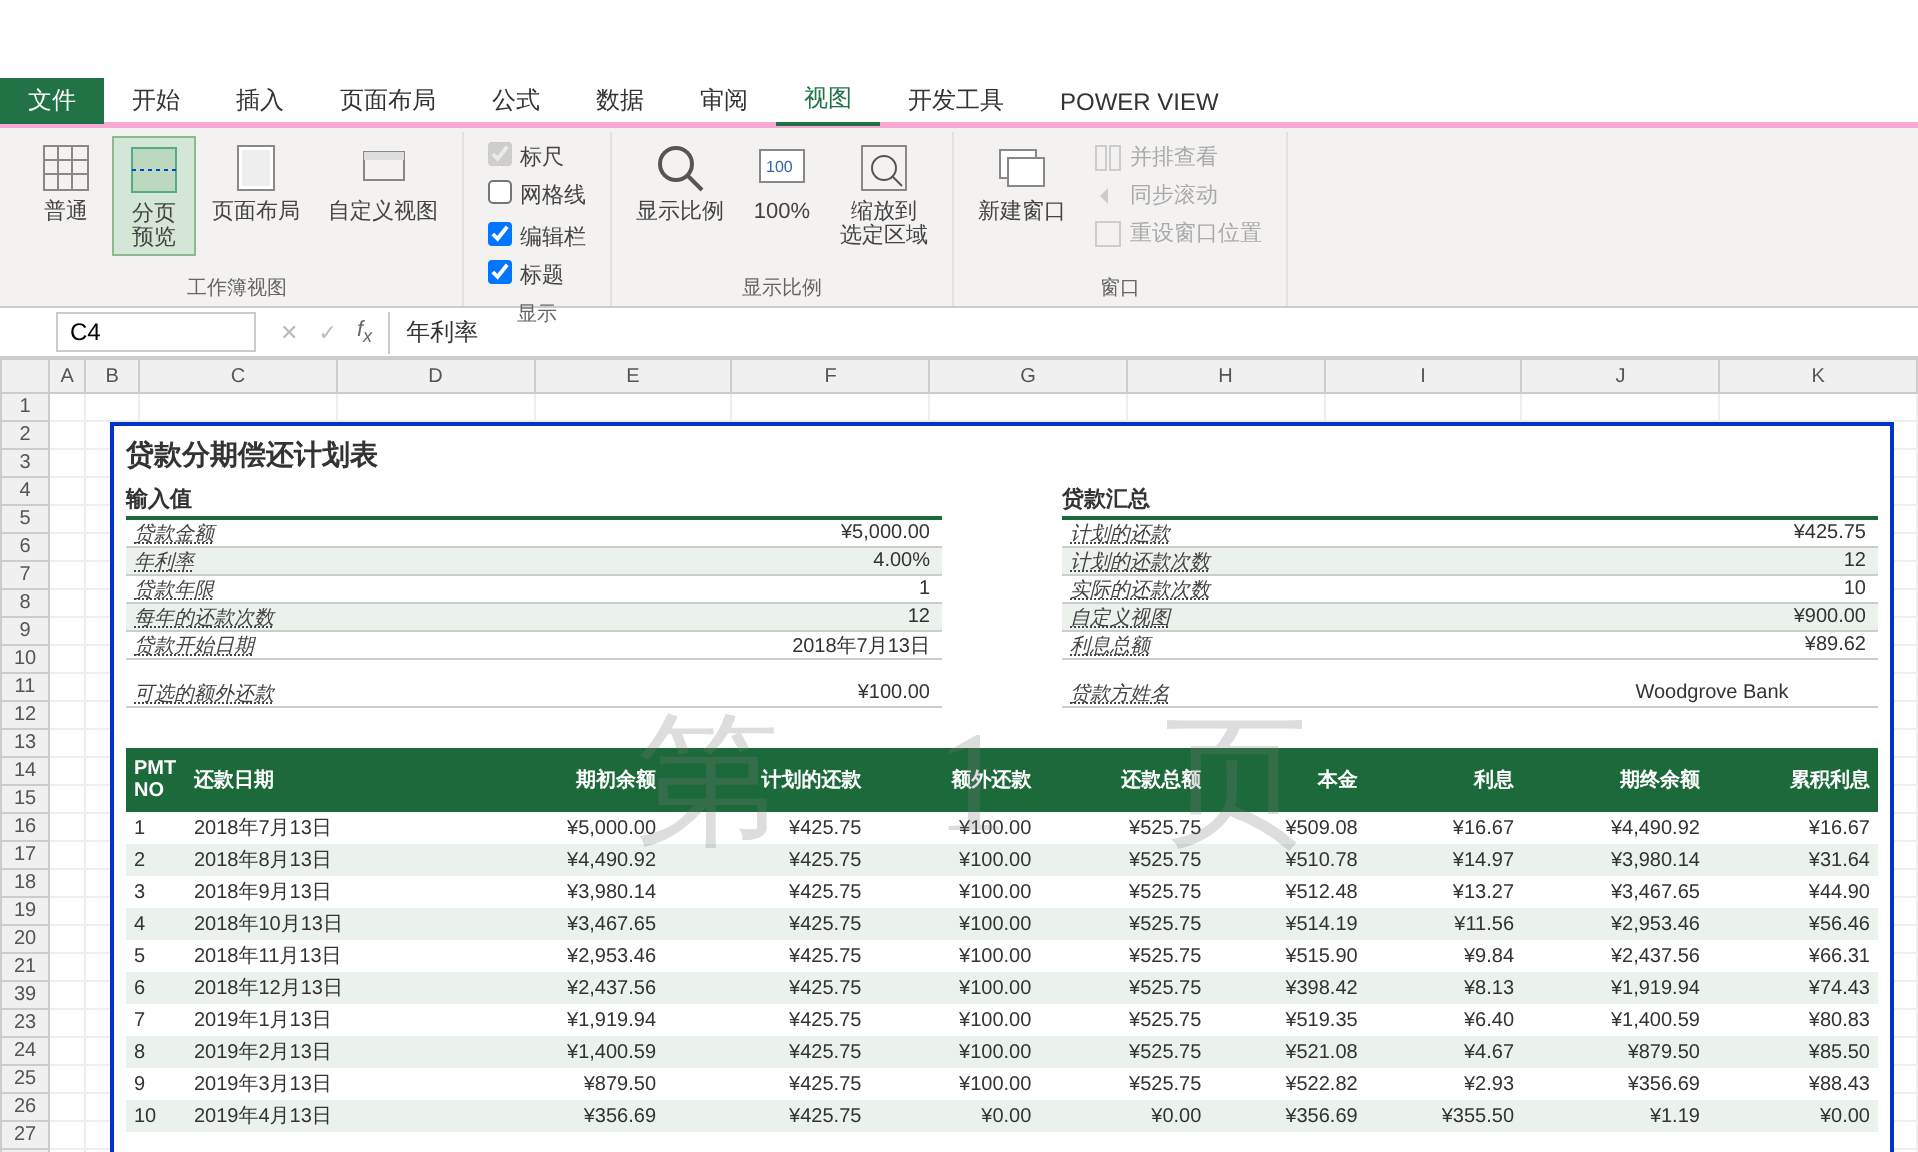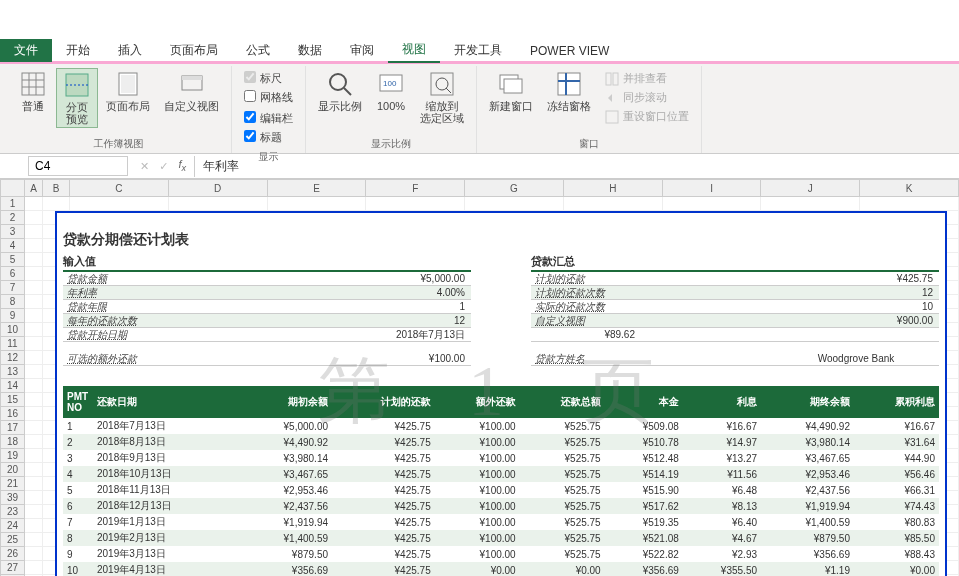--- a/index.html
+++ b/index.html
@@ -40,21 +40,21 @@
   .rh { width:25px; height:14px; background:#f0f0f0; border:1px solid #ccc; border-top:none; font-size:10px; text-align:center; line-height:14px; color:#555;}
   .gridarea { flex:1; position:relative; overflow:hidden; }
   .colhdrs { display:flex; height:18px; }
   .ch { height:18px; background:#f0f0f0; border:1px solid #ccc; border-left:none; font-size:10px; text-align:center; line-height:18px; color:#555; }
   .cells { position:relative; }
   .cellrow { display:flex; height:14px; }
   .cell { height:14px; border-right:1px solid #eee; border-bottom:1px solid #eee; }
   
   
   .page { position:absolute; left:30px; top:14px; width:892px; border:2px solid #0033cc; background:#fff; padding:4px 6px 40px; }
-  .title { font-weight:bold; font-size:14px; padding:2px 0 4px;margin-top:12px; }
+  .title { font-weight:bold; font-size:14px; padding:2px 0 4px; }
   .twocol { display:flex; gap:60px; }
   .block { flex:1; }
   .sec-title { font-weight:bold; font-size:11px; border-bottom:2px solid #1c6a3a; padding:1px 0;}
   .kv { display:flex; border-bottom:1px solid #ccc; font-size:10px; height:14px; align-items:center;}
   .kv.alt { background:#eaf2eb; }
   .kv .k { flex:1; font-style:italic; text-decoration:underline dotted; color:#444; padding-left:4px;}
   .kv .v { width:110px; text-align:right; padding-right:6px; }
   
   .watermark { position:absolute; left:0; top:130px; width:100%; text-align:center; font-size:72px; color:rgba(120,120,120,0.25); letter-spacing:30px; font-family:SimSun, serif; pointer-events:none; }
   
@@ -195,30 +195,20 @@
   <div class="group">
     <div class="group-items">
       <div class="big-btn">
         <span class="ico">
             <svg width="26" height="26">
               <rect x="2" y="4" width="18" height="14" fill="#fff" stroke="#888"></rect>
               <rect x="6" y="8" width="18" height="14" fill="#fff" stroke="#888"></rect>
             </svg>
           </span>
         <span class="lbl">新建窗口</span>
-      </div>
-      <div class="big-btn">
-        <span class="ico">
-            <svg width="26" height="26">
-              <rect x="2" y="2" width="22" height="22" fill="#fff" stroke="#888"></rect>
-              <line x1="2" y1="10" x2="24" y2="10" stroke="#36a" stroke-width="2"></line>
-              <line x1="10" y1="2" x2="10" y2="24" stroke="#36a" stroke-width="2"></line>
-            </svg>
-          </span>
-        <span class="lbl">冻结窗格</span>
       </div>
       <div class="mini-stack">
         <div class="mini dis">
             <svg width="14" height="14">
               <rect x="1" y="1" width="5" height="12" fill="none" stroke="#ccc"></rect>
               <rect x="8" y="1" width="5" height="12" fill="none" stroke="#ccc"></rect>
             </svg>
             <span>并排查看</span>
           </div>
         <div class="mini dis">
@@ -721,20 +711,21 @@
                 </div>
                 <div class="kv">
                   <span class="k">实际的还款次数</span>
                   <span class="v">10</span>
                 </div>
                 <div class="kv alt">
                   <span class="k">自定义视图</span>
                   <span class="v">¥900.00</span>
                 </div>
                 <div class="kv">
+                  <span class="k">利息总额</span>
                   <span class="v">¥89.62</span>
                 </div>
               </div>
             <div style="height:10px"></div>
             <div class="kv">
                 <span class="k">贷款方姓名</span>
                 <span class="v" style="width:160px;text-align:center">Woodgrove Bank</span>
               </div>
           </div>
         </div>
@@ -805,32 +796,32 @@
                 <td>¥56.46</td>
               </tr>
               <tr class="odd">
                 <td>5</td>
                 <td>2018年11月13日</td>
                 <td>¥2,953.46</td>
                 <td>¥425.75</td>
                 <td>¥100.00</td>
                 <td>¥525.75</td>
                 <td>¥515.90</td>
-                <td>¥6.48</td>
+                <td>¥9.84</td>
                 <td>¥2,437.56</td>
                 <td>¥66.31</td>
               </tr>
               <tr class="even">
                 <td>6</td>
                 <td>2018年12月13日</td>
                 <td>¥2,437.56</td>
                 <td>¥425.75</td>
                 <td>¥100.00</td>
                 <td>¥525.75</td>
-                <td>¥517.62</td>
+                <td>¥398.42</td>
                 <td>¥8.13</td>
                 <td>¥1,919.94</td>
                 <td>¥74.43</td>
               </tr>
               <tr class="odd">
                 <td>7</td>
                 <td>2019年1月13日</td>
                 <td>¥1,919.94</td>
                 <td>¥425.75</td>
                 <td>¥100.00</td>

